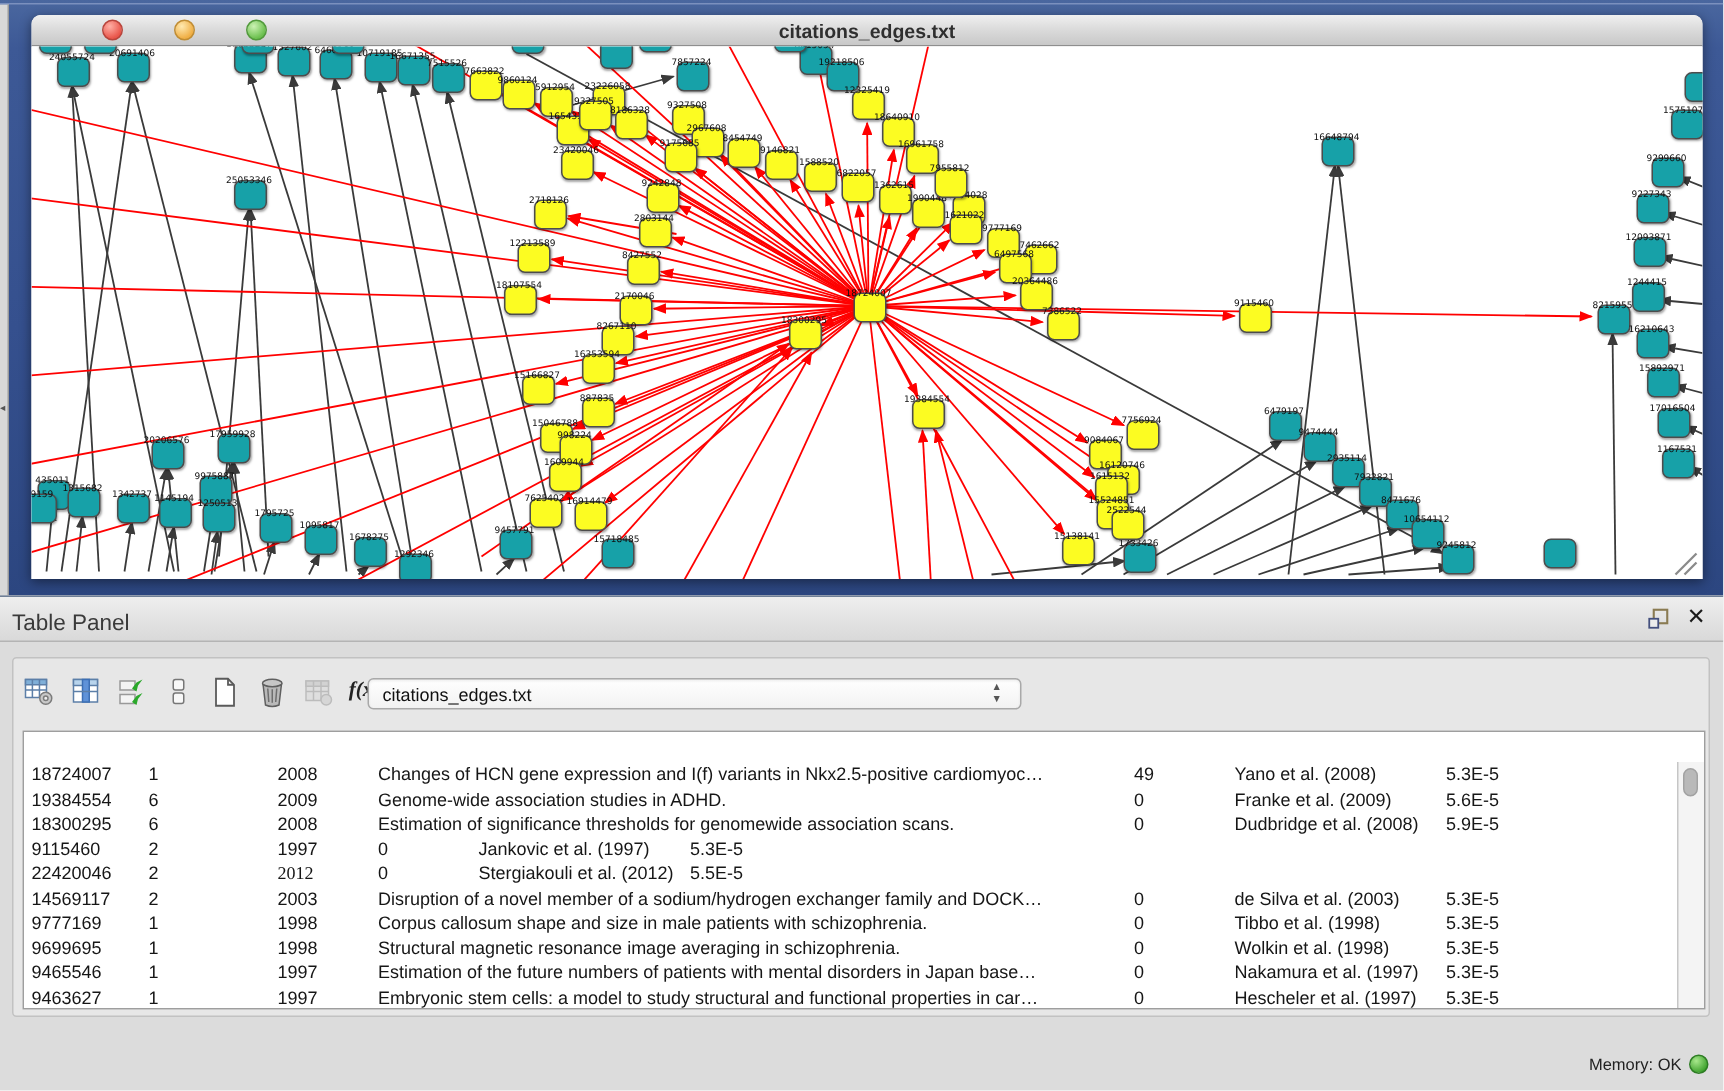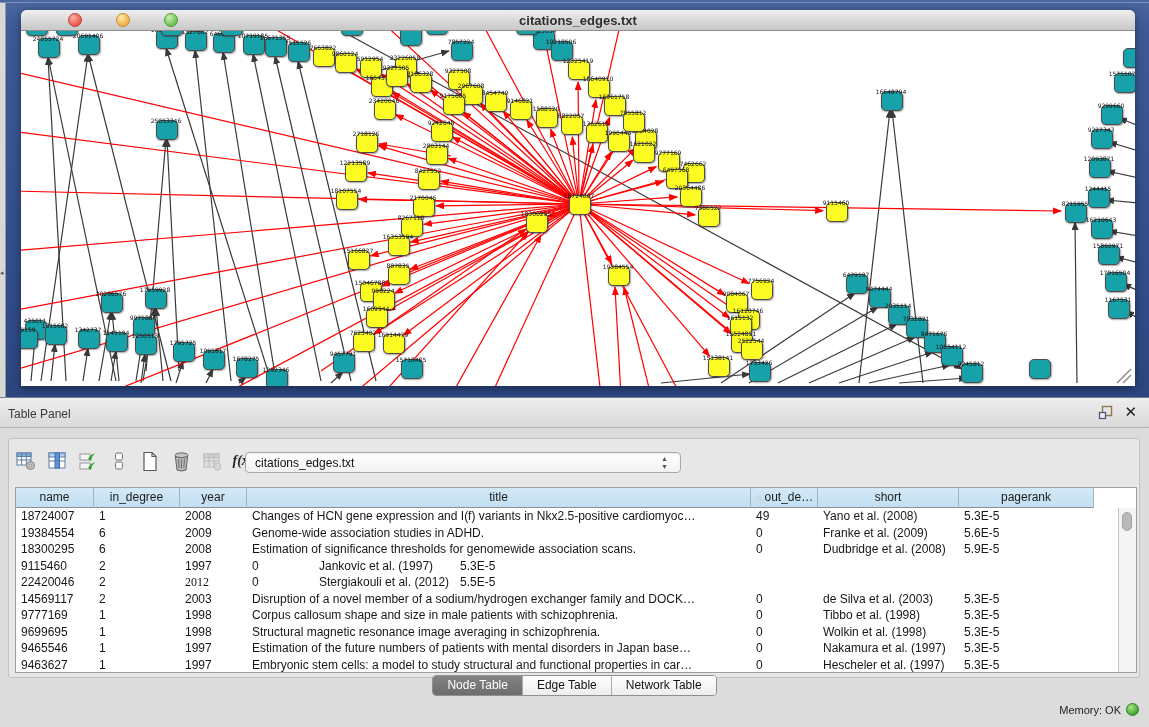--- a/index.html
+++ b/index.html
@@ -32,21 +32,21 @@
     box-shadow:0.5px 1px 1.5px rgba(0,0,0,.35);}
   .gnode.t{background:#17A1A8;}
   .gnode.y{background:#FCFC22;}
   .glabel{position:absolute;width:66px;text-align:center;font-size:6px;line-height:7px;color:#101010;
     pointer-events:none;font-family:"DejaVu Sans",sans-serif;}
 
   
   .table-panel{position:absolute;left:0;top:397px;width:1149px;height:330px;background:#DCDCDC;border-top:1px solid #6F7F96;}
   .panel-header{position:absolute;left:0;top:0;width:100%;height:30px;
     background:linear-gradient(180deg,#EEEEEE,#D9D9D9);border-bottom:1px solid #B4B4B4;box-sizing:border-box;}
-  .panel-title{position:absolute;left:8px;top:9px;font-size:12px;color:#3A3A3A;}
+  .panel-title{position:absolute;left:8px;top:9px;font-size:15px;color:#3A3A3A;}
   .float-icon{position:absolute;right:36px;top:7px;width:15px;height:15px;}
   .close-icon{position:absolute;right:12px;top:6px;font-size:15px;font-weight:bold;color:#1A1A1A;line-height:16px;}
 
   .inner-panel{position:absolute;left:8px;top:40px;width:1132px;height:240px;background:#E7E7E7;
     border:1px solid #C2C2C2;border-radius:3px;box-sizing:border-box;}
 
   .toolbar{position:absolute;left:15px;top:50px;height:26px;display:flex;align-items:center;gap:9px;}
   .tbicon{width:22px;height:22px;display:flex;align-items:center;justify-content:center;}
   .fx{font-family:"Liberation Serif","DejaVu Serif",serif;font-style:italic;font-weight:bold;font-size:14px;color:#222;}
   .dropdown{position:absolute;left:245px;top:54px;width:436px;height:21px;background:linear-gradient(180deg,#FFFFFF,#F2F2F2);
@@ -531,30 +531,20 @@
       </span>
       <span class="tbicon fx">f(x)</span>
     </div>
 
     <div class="dropdown">
       <span class="val">citations_edges.txt</span>
       <span class="stepper">▲<br>▼</span>
     </div>
 
     <div class="dtable">
-      <div class="thead" id="thead">
-          <div class="th" style="width: 78px;">name</div>
-          <div class="th" style="width: 86px;">in_degree</div>
-          <div class="th" style="width: 67px;">year</div>
-          <div class="th" style="width: 504px;">title</div>
-          <div class="th" style="width: 67px;"><span class="sortglyph">△</span>out_de…</div>
-          <div class="th" style="width: 141px;">short</div>
-          <div class="th" style="width: 135px;">pagerank</div>
-          <div class="th filler" style="flex: 1 1 0%;"></div>
-        </div>
       <div class="tbody" id="tbody">
           <div class="tr">
             <div class="td" style="width: 78px;">18724007</div>
             <div class="td" style="width: 86px;">1</div>
             <div class="td" style="width: 67px;">2008</div>
             <div class="td" style="width: 504px;">Changes of HCN gene expression and I(f) variants in Nkx2.5-positive cardiomyoc…</div>
             <div class="td" style="width: 67px;">49</div>
             <div class="td" style="width: 141px;">Yano et al. (2008)</div>
             <div class="td" style="width: 135px;">5.3E-5</div>
           </div>
@@ -636,26 +626,19 @@
             <div class="td" style="width: 67px;">0</div>
             <div class="td" style="width: 141px;">Hescheler et al. (1997)</div>
             <div class="td" style="width: 135px;">5.3E-5</div>
           </div>
         </div>
       <div class="vscroll">
         <div class="vthumb"></div>
       </div>
     </div>
 
-    <div class="segbar">
-      <div class="segcontrol" id="segcontrol">
-          <div class="seg sel">Node Table</div>
-          <div class="seg">Edge Table</div>
-          <div class="seg">Network Table</div>
-        </div>
-    </div>
 
     <div class="memory">
       <span class="mtext">Memory: OK</span>
       <span class="memdot"></span>
     </div>
   </div>
 </div>
 
 </body></html>

